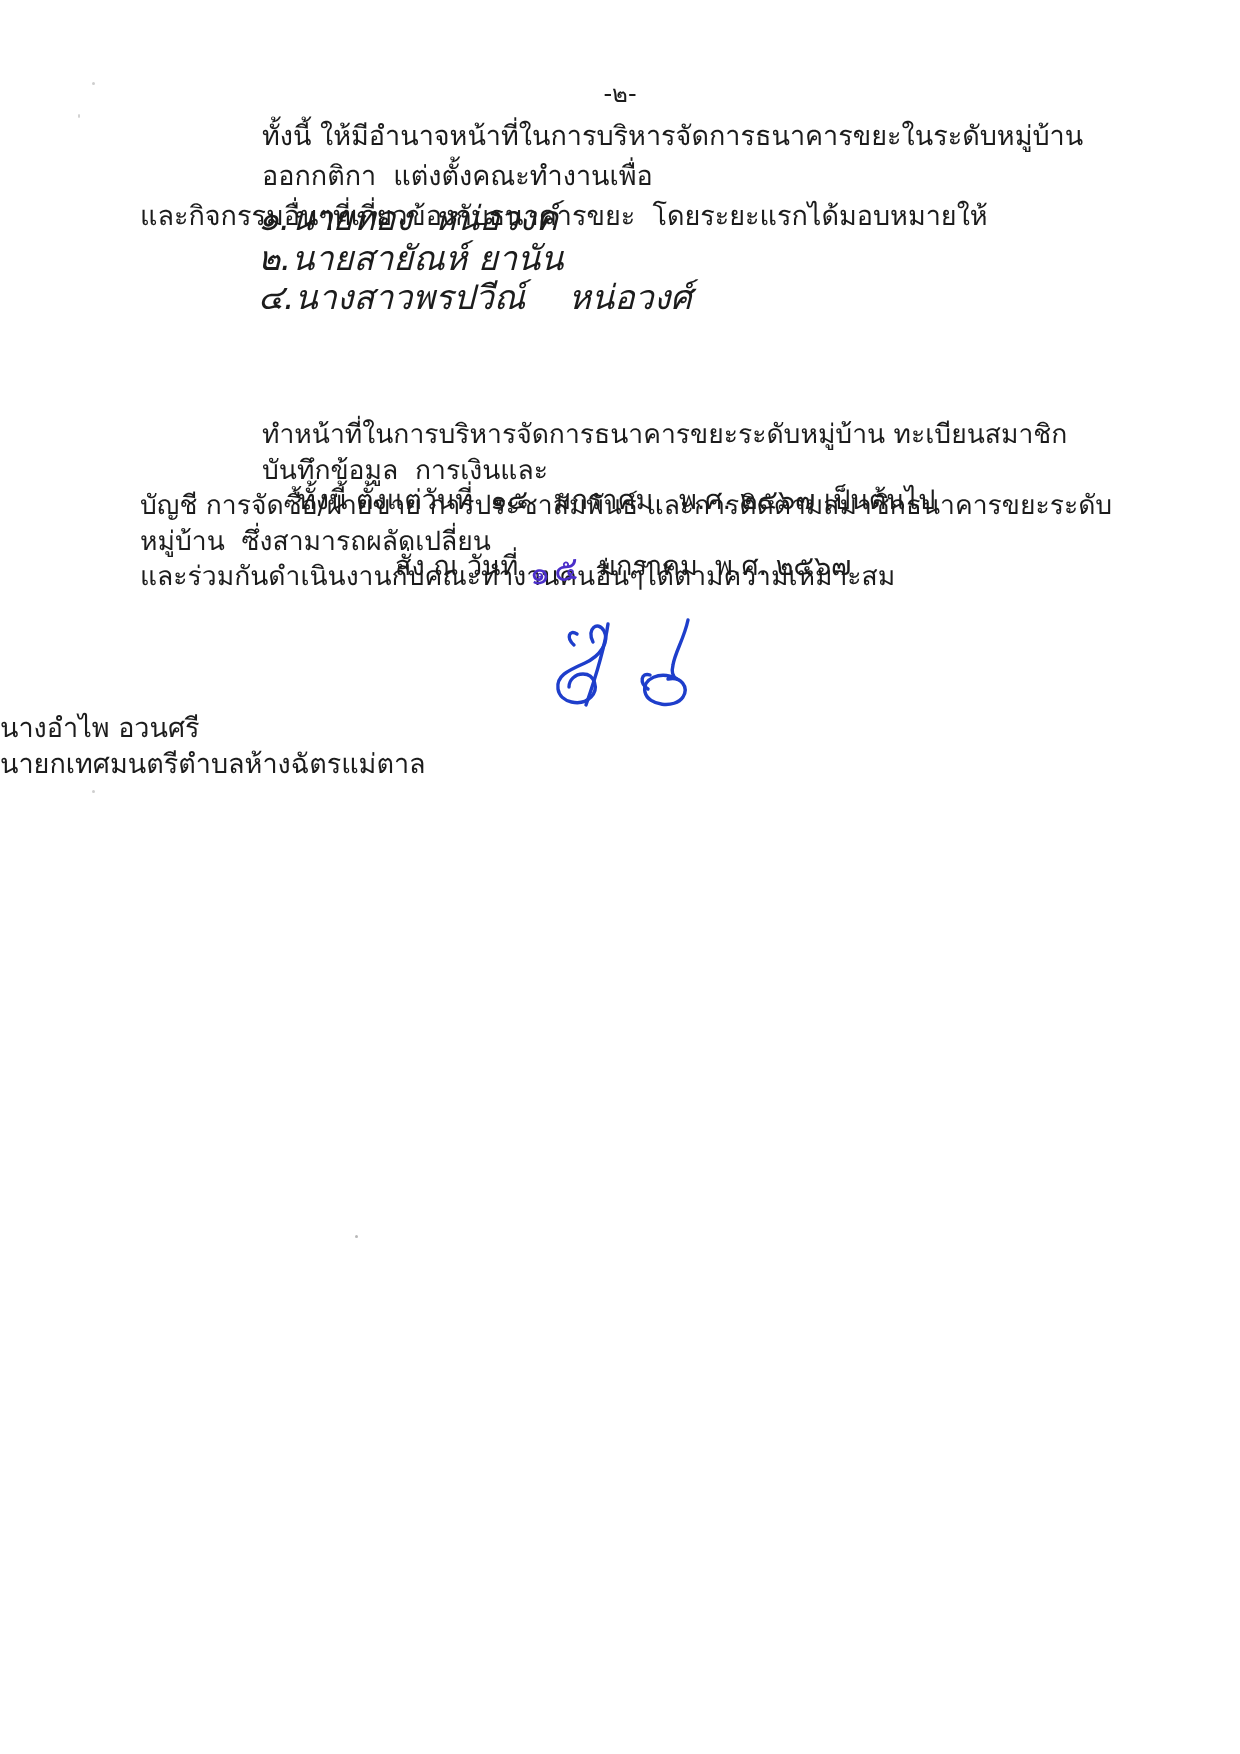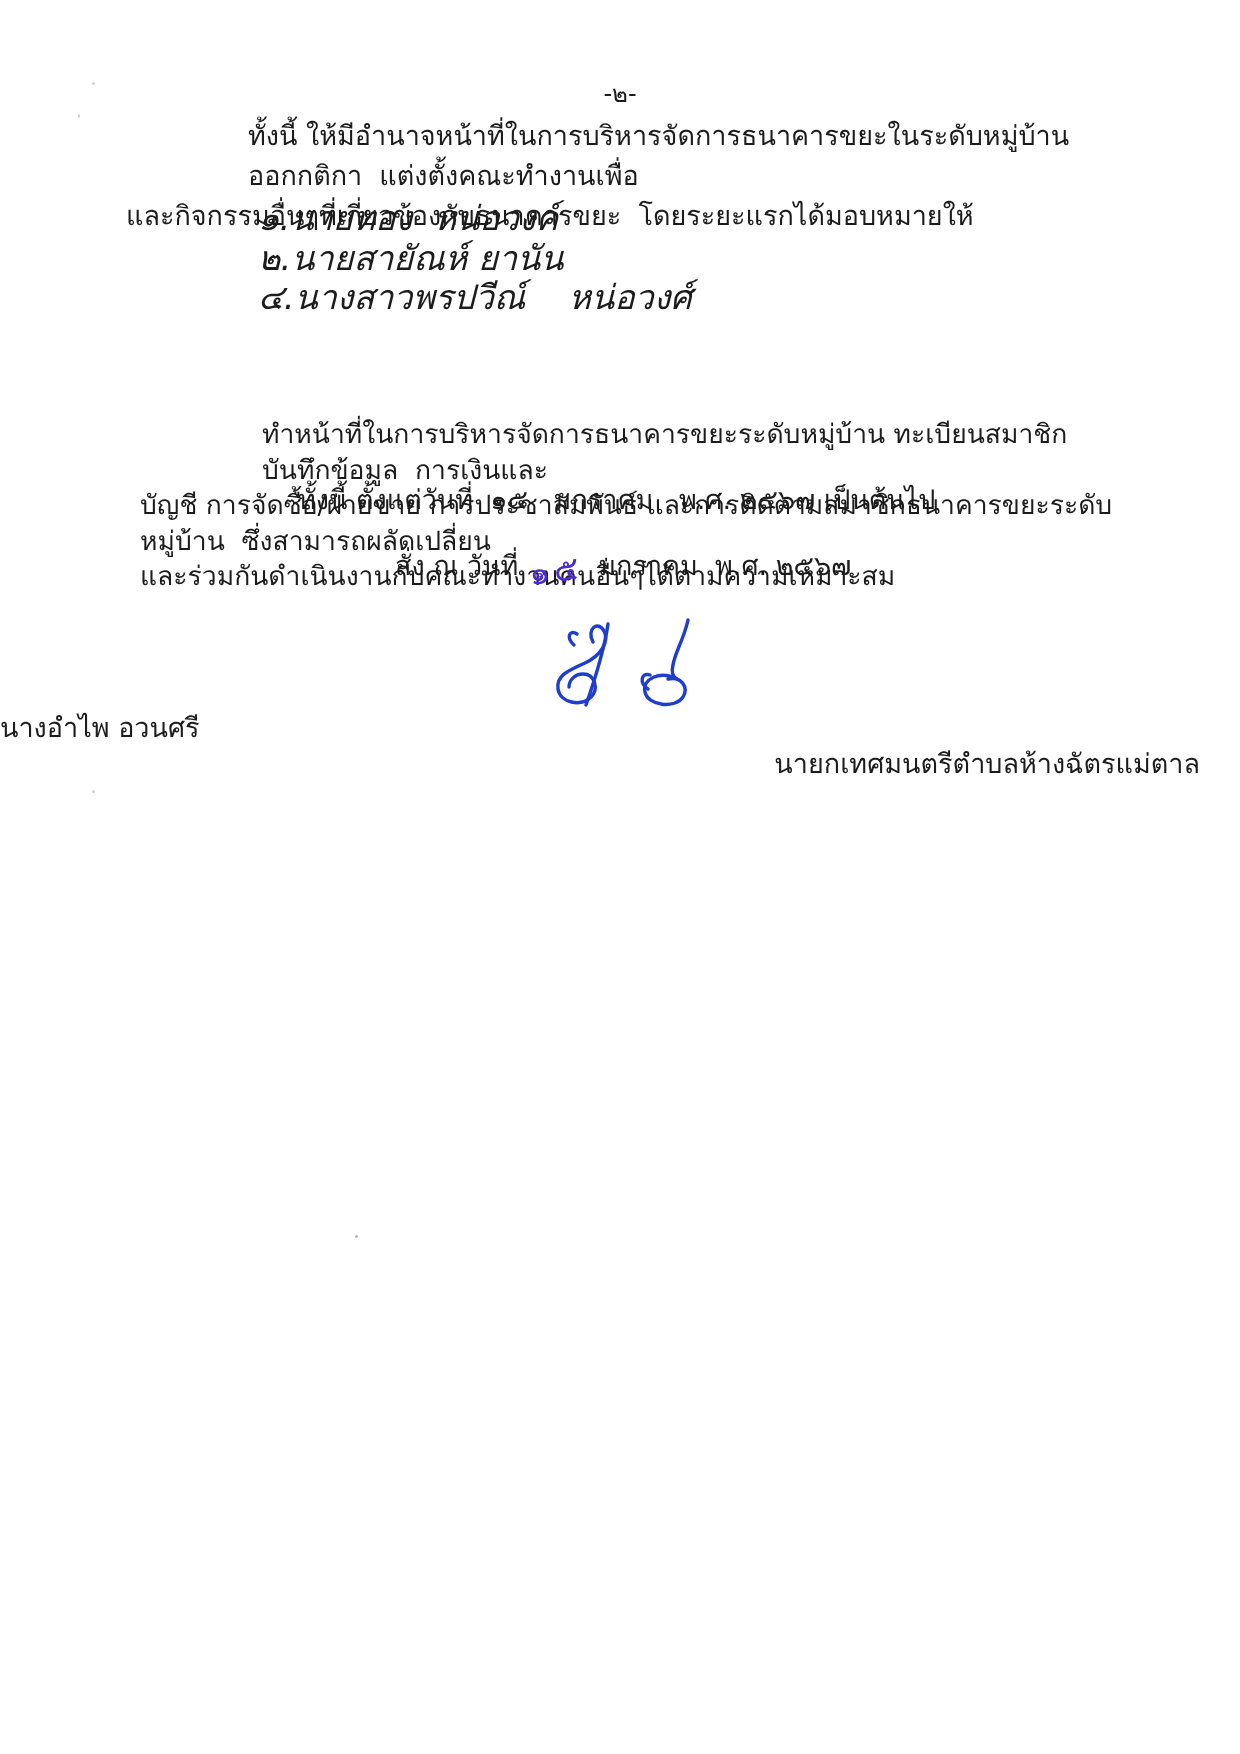--- a/index.html
+++ b/index.html
@@ -10,21 +10,21 @@
     font-family:"DejaVu Sans","Liberation Sans",sans-serif;
     color:#1c1c1c;
     overflow:hidden;
   }
   .line{white-space:pre-wrap;}
   #page-number{
     position:absolute;top:74px;left:0;width:1240px;
     text-align:center;font-size:24px;
   }
   #para1{
-    position:absolute;top:116px;left:126px;width:972px;
+    position:absolute;top:116px;left:140px;width:972px;
     font-size:27px;line-height:40px;
   }
   #para1 .indent{padding-left:122px;}
   #assignee-list{
     position:absolute;top:199px;left:258px;
     font-size:34px;line-height:39.5px;font-style:italic;
   }
   #para2{
     position:absolute;top:392px;left:140px;width:975px;
     font-size:26.5px;line-height:35.5px;
@@ -48,21 +48,21 @@
   }
   #signature-svg{
     position:absolute;top:612px;left:536px;
   }
   #signer-name{
     position:absolute;top:706px;left:0;width:1220px;
     font-size:27px;
   }
   #signer-title{
     position:absolute;top:742px;left:0;width:1200px;
-    text-align:right;font-size:27px;
+    text-align:left;font-size:27px;
   }
   .speck{
     position:absolute;width:3px;height:3px;border-radius:50%;
     background:#b9b9b9;opacity:.7;
   }
   .s1{left:92px;top:82px;}
   .s2{left:78px;top:114px;width:2px;height:4px;}
   .s3{left:92px;top:790px;}
   .s4{left:355px;top:1235px;background:#9a9a9a;}
 </style>

